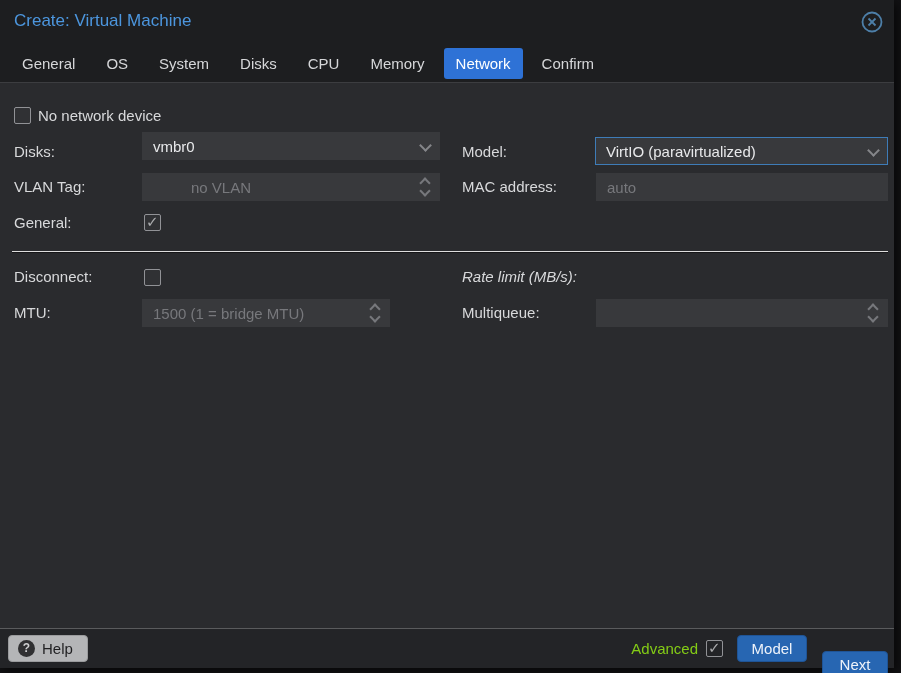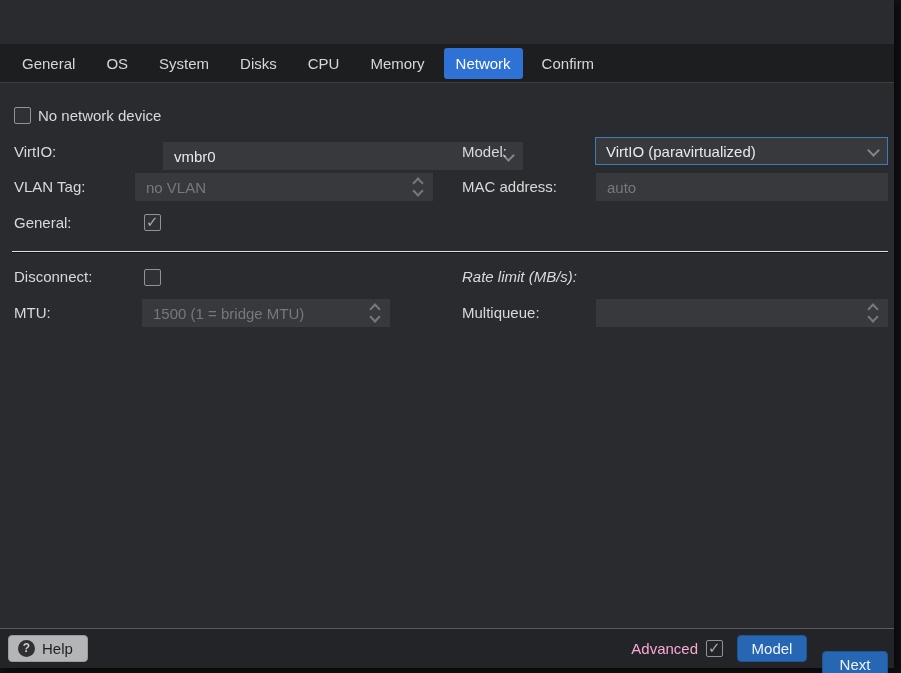--- a/index.html
+++ b/index.html
@@ -52,67 +52,77 @@
              background:#dedede; box-shadow:0 1px 0 rgba(0,0,0,.5); }
 
   
   .footer { position:absolute; left:0; right:0; top:628px; height:40px; background:#232427;
             border-top:1px solid #5a5b5d; display:flex; align-items:center; padding:0 6px 0 8px; }
   .help-btn { display:flex; align-items:center; gap:7px; height:27px; padding:0 14px 0 9px;
               background:#b4b5b7; border:1px solid #9a9b9d; border-radius:4px;
               font-size:15px; color:#1f1f21; cursor:pointer; margin-right:auto; }
   .help-icon { width:17px; height:17px; border-radius:50%; background:#303032; color:#cfcfd1;
                font-size:12px; font-weight:bold; text-align:center; line-height:17px; }
-  .adv-label { font-size:15px; color:#f9a8d4; margin-right:8px; }
+  .adv-label { font-size:15px; color:#84cc16; margin-right:8px; }
   .adv-check { position:relative; width:17px; height:17px; border:1px solid #919296;
                border-radius:2px; margin-right:14px; cursor:pointer; }
   .adv-check.checked::after { content:"✓"; position:absolute; left:1px; top:-2px;
                font-size:15px; font-weight:bold; color:#aaabad; }
   .btn-blue { height:27px; border:1px solid #1f5496; border-radius:4px; background:#2766b2;
               color:#eef3fa; font-size:15px; cursor:pointer; text-align:center;
               font-family:"Liberation Sans","DejaVu Sans",sans-serif; }
   .btn-back { width:70px; margin-right:15px; }
   .btn-next { width:66px;margin-top:32px; }
 </style>
 </head>
 <body>
 
 <div class="page">
   <div class="dialog">
 
+    <div class="titlebar">
+      <span class="title">Create: Virtual Machine</span>
+      <span class="close-btn">
+        <svg width="22" height="22" viewBox="0 0 22 22">
+          <circle cx="11" cy="11" r="9.5" fill="none" stroke="#4d7fa8" stroke-width="1.8"></circle>
+          <line x1="7.5" y1="7.5" x2="14.5" y2="14.5" stroke="#4d7fa8" stroke-width="1.8"></line>
+          <line x1="14.5" y1="7.5" x2="7.5" y2="14.5" stroke="#4d7fa8" stroke-width="1.8"></line>
+        </svg>
+      </span>
+    </div>
 
     <div class="tabbar">
       <div class="tab">General</div>
       <div class="tab">OS</div>
       <div class="tab">System</div>
       <div class="tab">Disks</div>
       <div class="tab">CPU</div>
       <div class="tab">Memory</div>
       <div class="tab active">Network</div>
       <div class="tab">Confirm</div>
     </div>
 
     <div class="body">
 
       <span class="checkbox" style="left:14px; top:23px;"></span>
       <span class="lbl" style="left:38px; top:18px;">No network device</span>
 
-      <span class="lbl" style="left:14px; top:54px;">VirtIO:</span>
-      <div class="field" style="left:142px; top:58px; width:360px;margin-left:21px;">
+      <span class="lbl" style="left:14px; top:54px;">Disks:</span>
+      <div class="field" style="left:142px; top:48px; width:298px;">
         <input readonly="" value="vmbr0" style="">
         <span class="combo-trigger"></span>
       </div>
       <span class="lbl" style="left:462px; top:54px;">Model:</span>
       <div class="field focused" style="left:595px; top:53px; width:293px;">
         <input readonly="" value="VirtIO (paravirtualized)" style="">
         <span class="combo-trigger"></span>
       </div>
 
       <span class="lbl" style="left:14px; top:89px;">VLAN Tag:</span>
-      <div class="field" style="left:135px; top:89px; width:298px;">
+      <div class="field" style="left:142px; top:89px; width:298px;padding-left:38px;">
         <input placeholder="no VLAN" style="">
         <span class="spin up"></span>
         <span class="spin down"></span>
       </div>
       <span class="lbl" style="left:462px; top:89px;">MAC address:</span>
       <div class="field plain" style="left:596px; top:89px; width:292px;">
         <input placeholder="auto" style="">
       </div>
 
       <span class="lbl" style="left:14px; top:125px;">General:</span>

